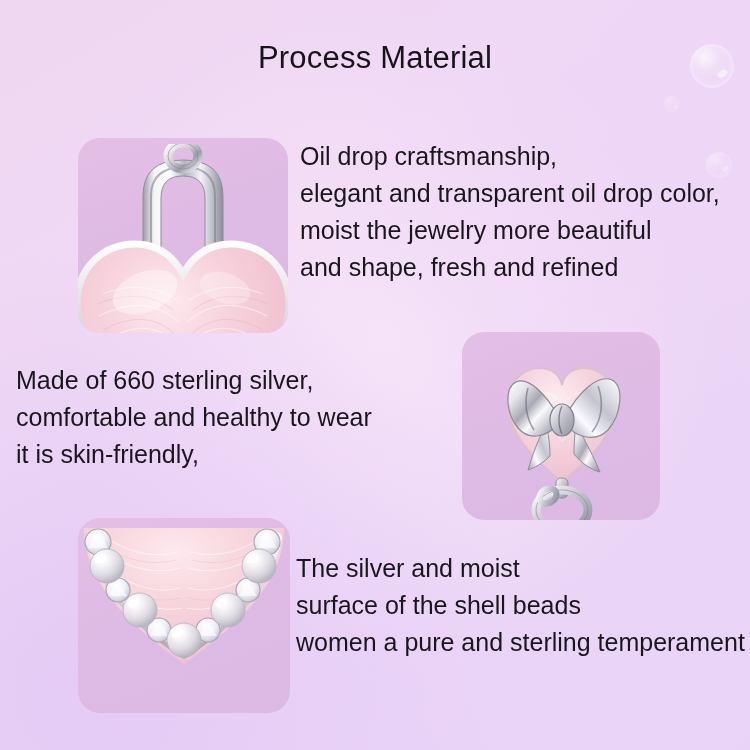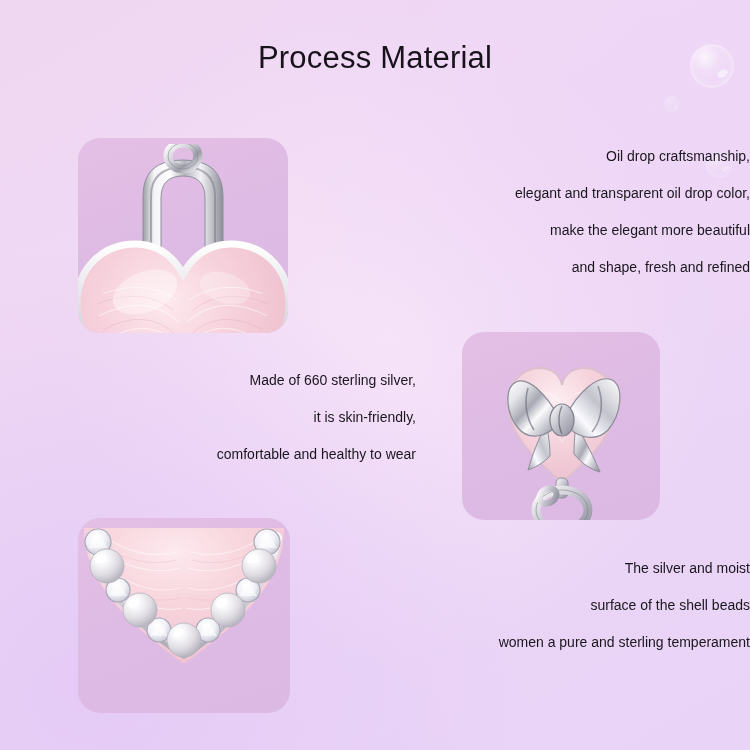--- a/index.html
+++ b/index.html
@@ -94,23 +94,23 @@
   .bow-art { position: absolute; left: 0; top: 0; width: 198px; height: 188px; }
 
   
   #tile-pearl { left: 78px; top: 518px; width: 212px; height: 195px; }
   .pearl-art { position: absolute; left: 0; top: 0; width: 212px; height: 195px; }
 
   
   .copy {
     position: absolute;
     color: #1b161e;
-    font-size: 14px;
+    font-size: 25px;
     line-height: 37px;
-    text-align: right;
+    text-align: left;
     white-space: nowrap;
   }
   .copy .line { display: block; }
 
   #copy-oil   { left: 300px; top: 138px;  width: 450px; }
   #copy-silver{ left: 16px;  top: 362px;  width: 400px; }
   #copy-shell { left: 296px; top: 550px;  width: 454px; }
 </style>
 </head>
 <body>
@@ -342,28 +342,28 @@
       <g>
         <circle cx="181" cy="48" r="17" fill="url(#pearlG)" stroke="#b4b1bd" stroke-width="0.8"></circle>
         <ellipse cx="175" cy="41" rx="6" ry="4.5" fill="#ffffff" opacity="0.85" transform="rotate(-25 175 41)"></ellipse>
       </g>
     </svg>
   </div>
 
   <div class="copy" id="copy-oil">
     <span class="line">Oil drop craftsmanship,</span>
     <span class="line">elegant and transparent oil drop color,</span>
-    <span class="line">make the elegant more beautiful</span>
+    <span class="line">moist the jewelry more beautiful</span>
     <span class="line">and shape, fresh and refined</span>
   </div>
 
   <div class="copy" id="copy-silver">
     <span class="line">Made of 660 sterling silver,</span>
+    <span class="line">comfortable and healthy to wear</span>
     <span class="line">it is skin-friendly,</span>
-    <span class="line">comfortable and healthy to wear</span>
   </div>
 
   <div class="copy" id="copy-shell">
     <span class="line">The silver and moist</span>
     <span class="line">surface of the shell beads</span>
     <span class="line">women a pure and sterling temperament</span>
   </div>
 
 </div>
 

